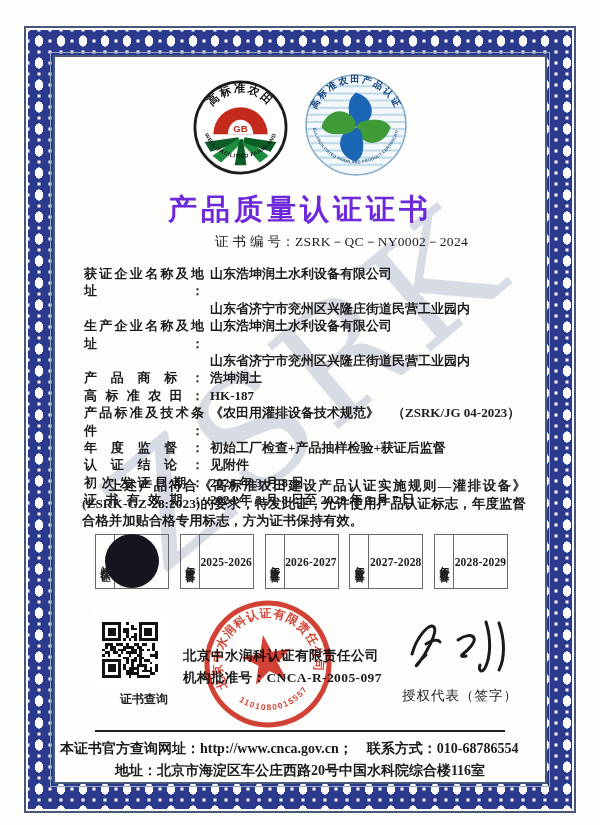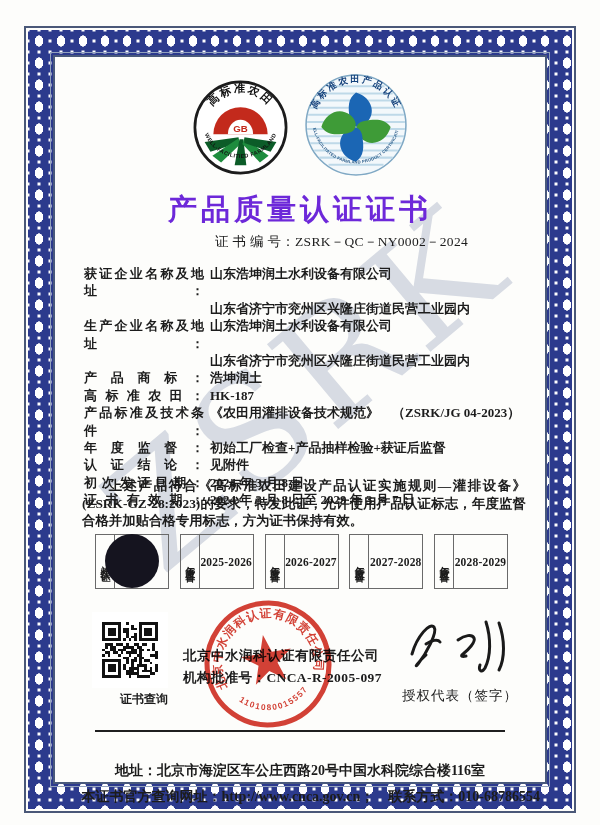--- a/index.html
+++ b/index.html
@@ -55,21 +55,21 @@
   .qr-caption{top:691px;left:92px;width:76px;text-align:right;font-size:12px;font-weight:700;}
   .issuer-name{top:647px;left:183px;font-size:13.5px;font-weight:600;letter-spacing:.5px;}
   .issuer-approval{top:669px;left:183px;font-size:13.5px;font-weight:700;letter-spacing:.4px;}
   .stamp{top:597px;left:201px;width:134px;height:134px;transform:rotate(-10deg);
         mix-blend-mode:multiply;opacity:.95;z-index:3;}
   .signature{top:614px;left:402px;width:120px;height:62px;}
   .sig-caption{top:687px;left:394px;width:132px;text-align:center;font-size:13.5px;font-weight:500;
         letter-spacing:1px;}
   
   .divider{top:730px;left:95px;width:410px;height:2px;background:#1f1f1f;}
-  .footer1{top:740px;left:60px;right:60px;text-align:right;font-size:14px;font-weight:700;white-space:pre;margin-top:48px;}
+  .footer1{top:740px;left:60px;right:60px;text-align:left;font-size:14px;font-weight:700;white-space:pre;}
   .footer2{top:762px;left:60px;right:60px;text-align:center;font-size:14px;font-weight:700;}
 </style>
 </head>
 <body>
 
 <div class="page">
 
   <div class="frame-outer"></div>
   <div class="frame-band"></div>
   <div class="frame-inner"></div>

